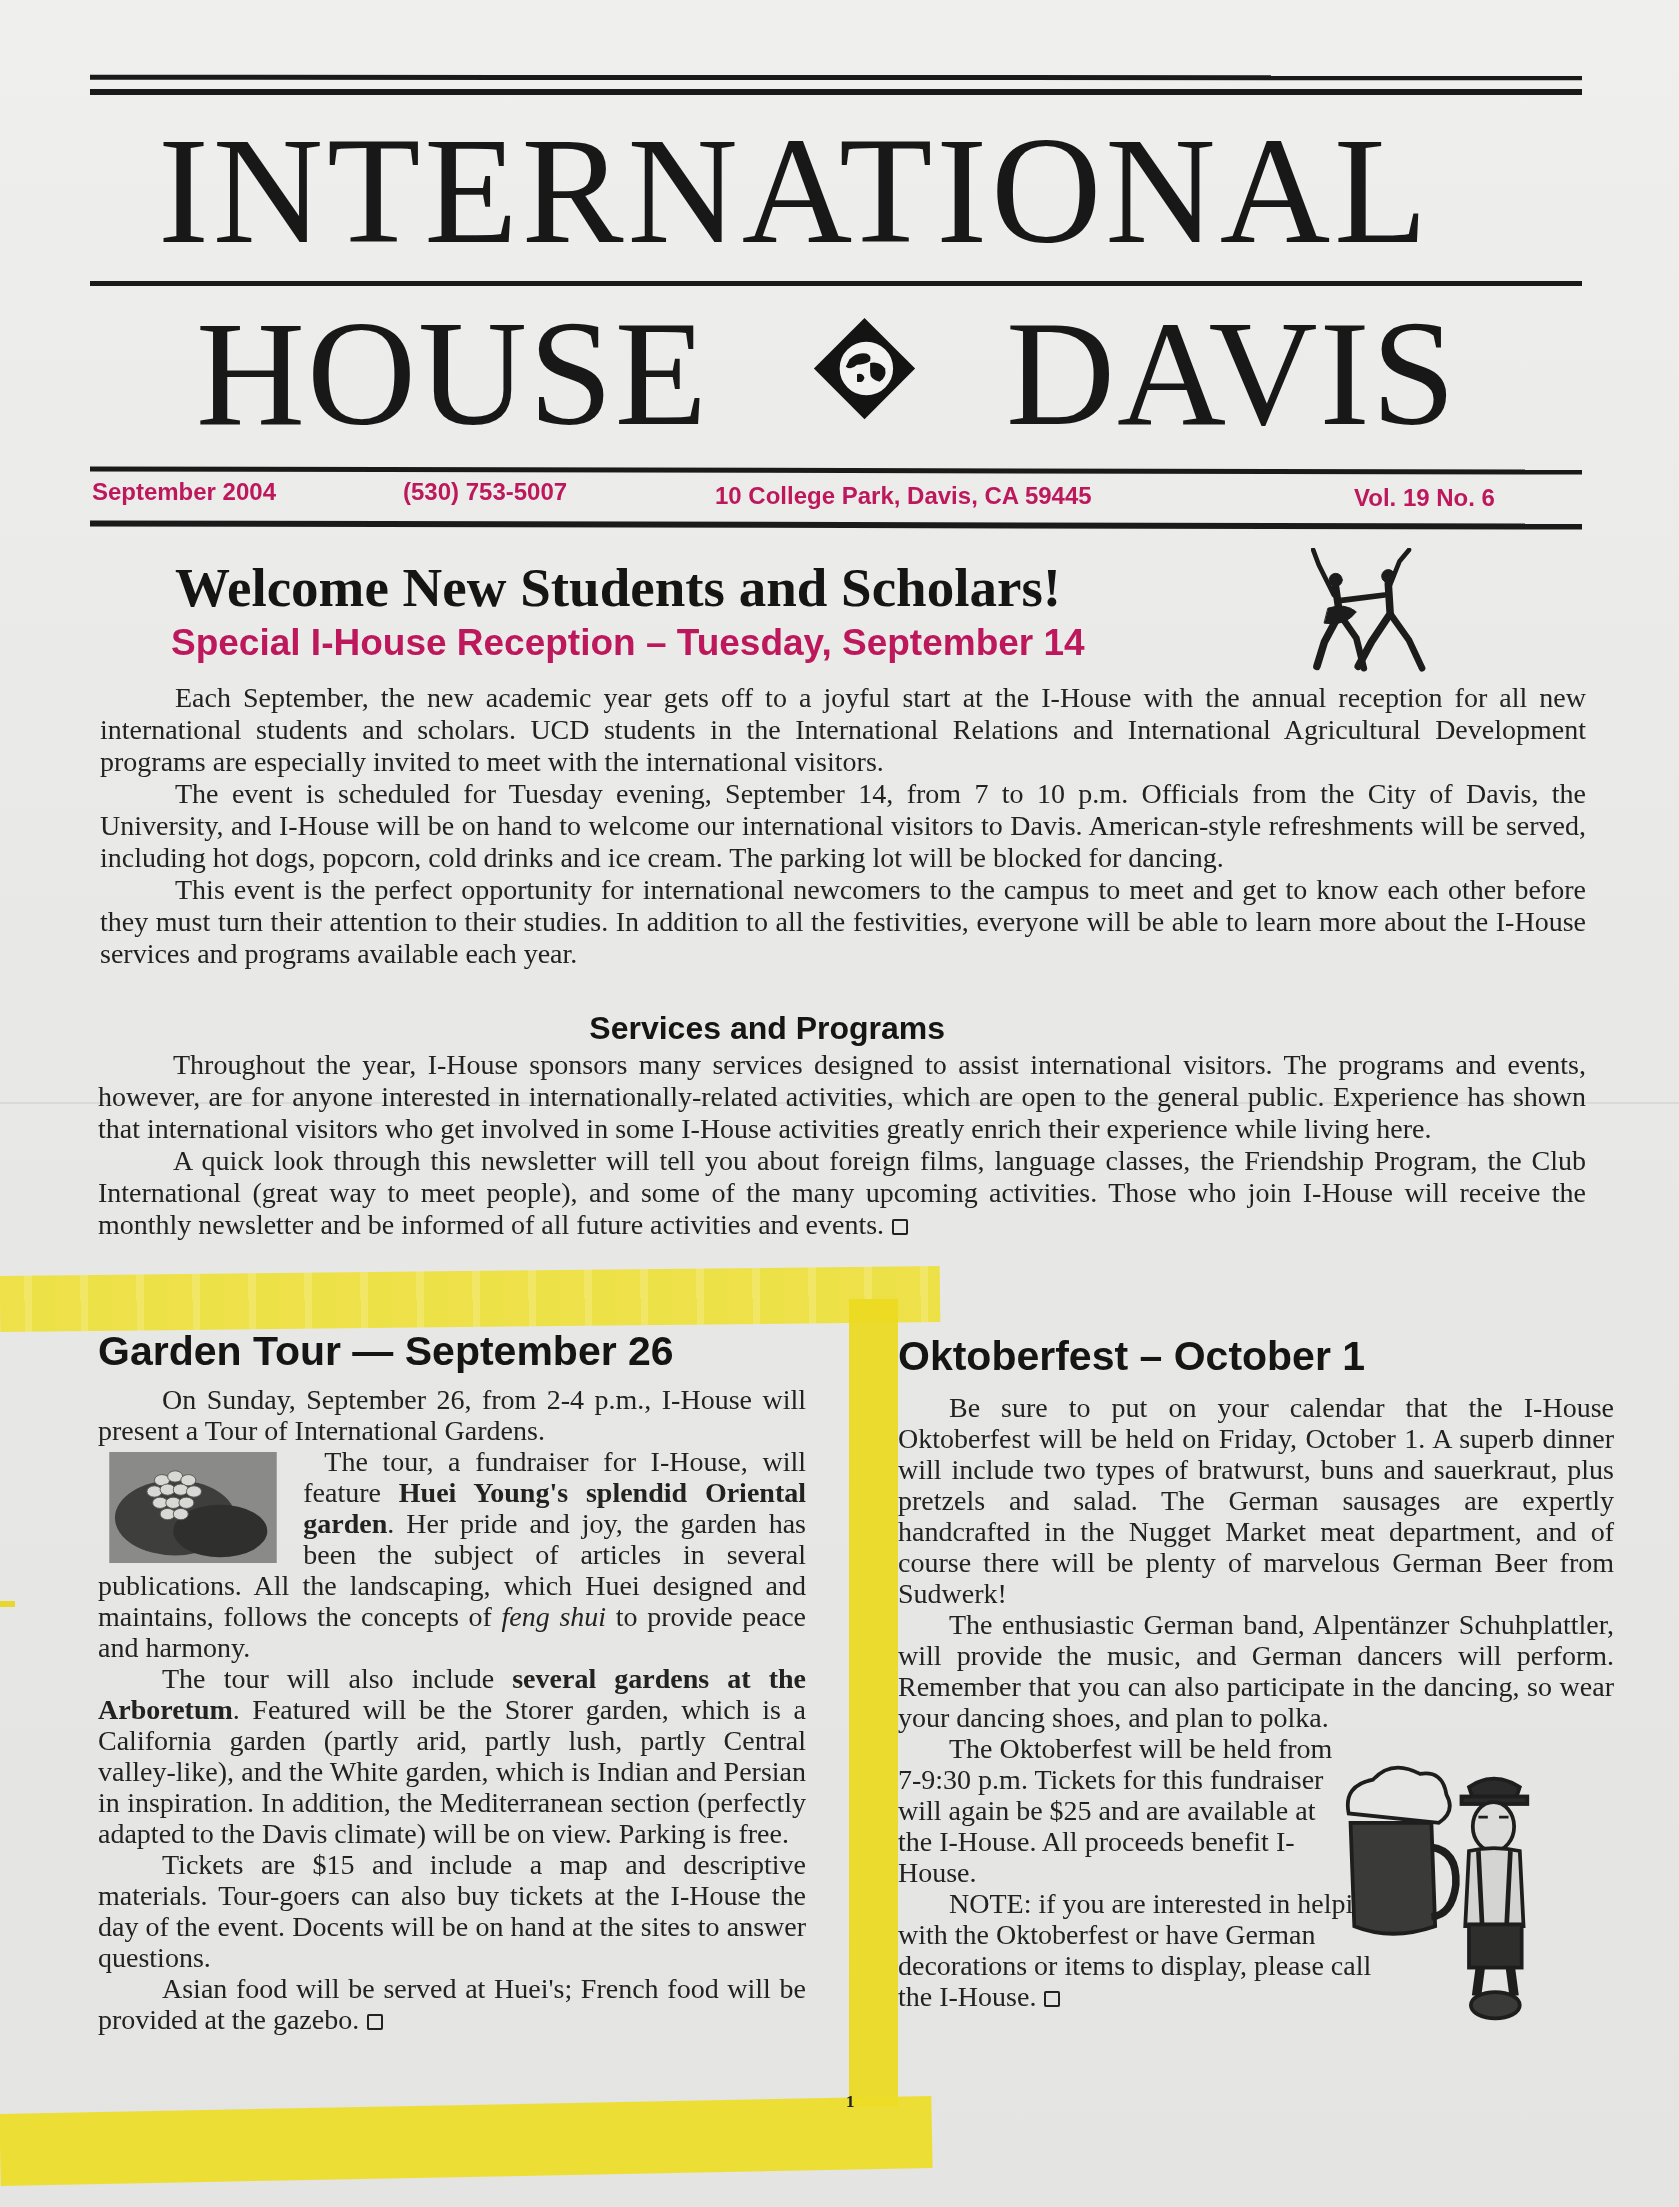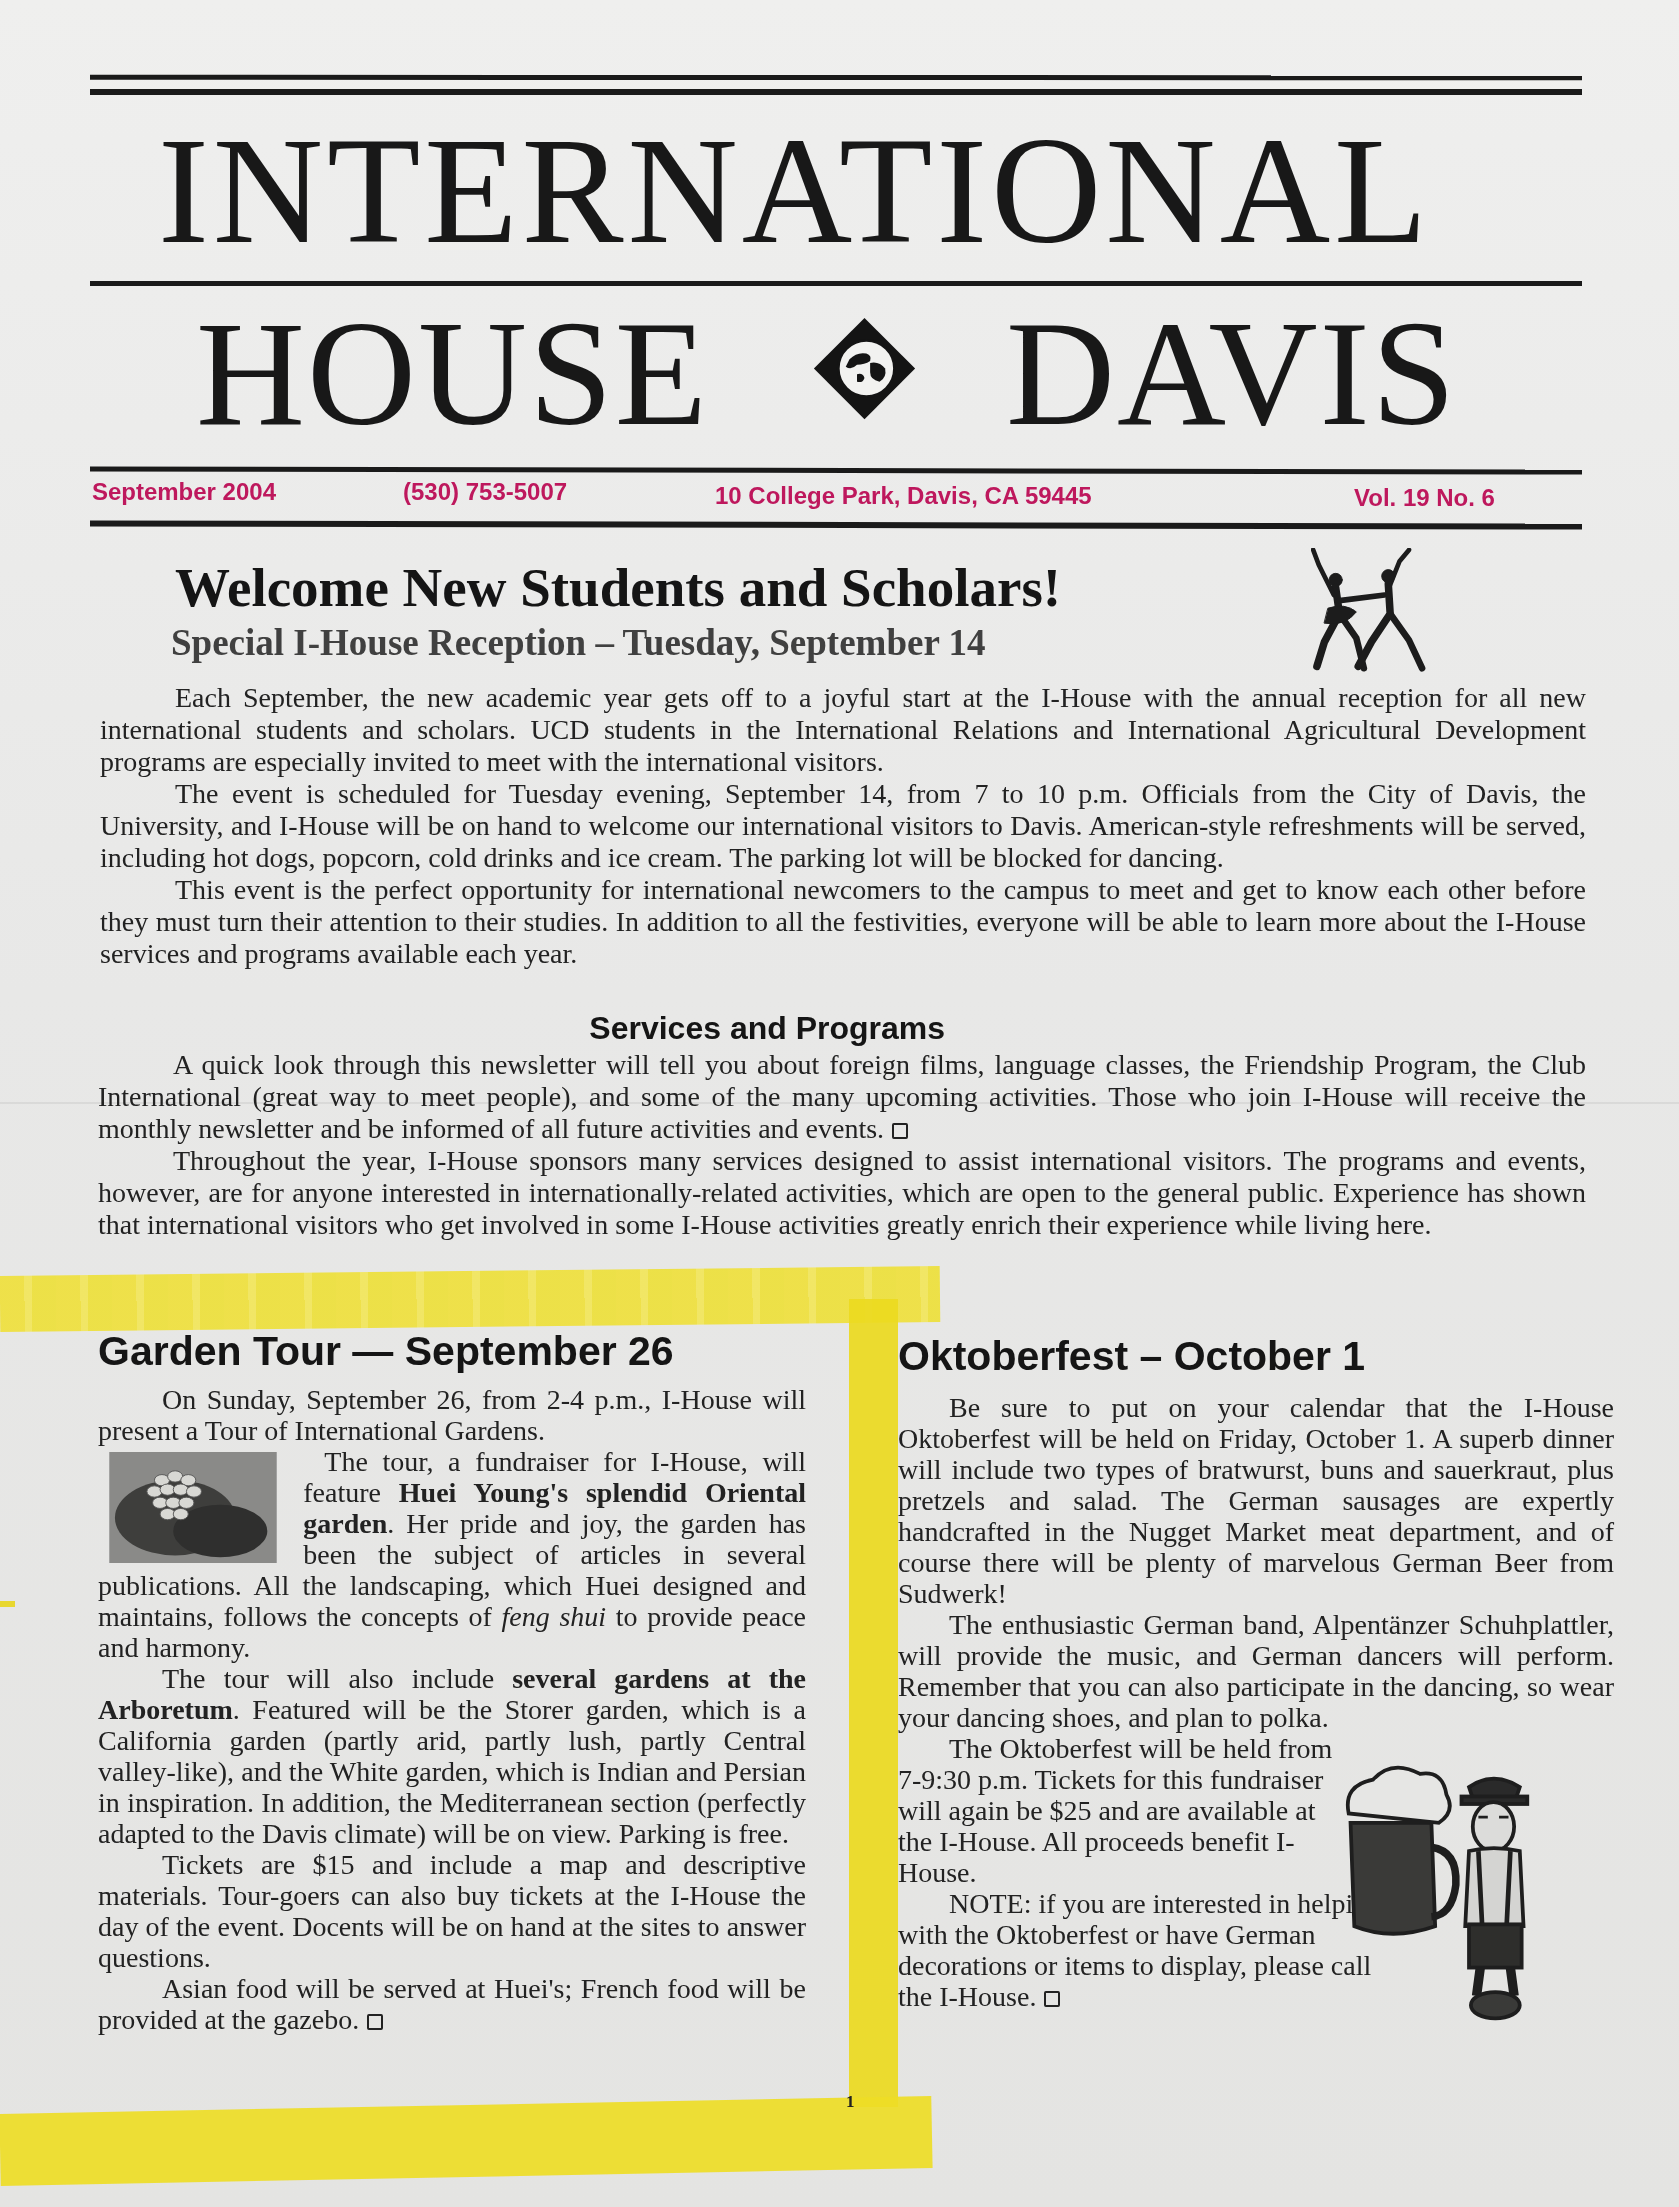--- a/index.html
+++ b/index.html
@@ -48,22 +48,22 @@
   }
   .meta-row span { position: absolute; top: 0; }
 
   .h-welcome {
     position: absolute; left: 175px; top: 557px;
     font-family: Liberation Serif, serif; font-weight: bold;
     font-size: 55px; line-height: 62px; white-space: nowrap; color: #151515;
   }
   .h-reception {
     position: absolute; left: 171px; top: 621px;
-    font-family: Liberation Serif, serif; font-weight: bold;
-    font-size: 37px; line-height: 43px; white-space: nowrap; color: #404040;
+    font-family: Liberation Sans, sans-serif; font-weight: bold;
+    font-size: 37px; line-height: 43px; white-space: nowrap; color: #be185d;
   }
   .dancers { position: absolute; left: 1311px; top: 548px; width: 117px; height: 124px; }
 
   .body-text {
     font-family: "Liberation Serif", serif;
     font-size: 28px; line-height: 32px; color: #222;
     text-align: justify;
   }
   .para { text-indent: 75px; }
 
@@ -164,22 +164,22 @@
   </svg>
 </div>
 <div class="intro body-text">
   <p class="para">Each September, the new academic year gets off to a joyful start at the I-House with the annual reception for all new international students and scholars.  UCD students in the International Relations and International Agricultural Development programs are especially invited to meet with the international visitors.</p>
   <p class="para">The event is scheduled for Tuesday evening, September 14, from 7 to 10 p.m.  Officials from the City of Davis, the University, and I-House will be on hand to welcome our international visitors to Davis.  American-style refreshments will be served, including hot dogs, popcorn, cold drinks and ice cream.  The parking lot will be blocked for dancing.</p>
   <p class="para">This event is the perfect opportunity for international newcomers to the campus to meet and get to know each other before they must turn their attention to their studies.  In addition to all the festivities, everyone will be able to learn more about the I-House services and programs available each year.</p>
 </div>
 
 <div class="h-services">Services and Programs</div>
 <div class="services body-text">
+  <p class="para">Throughout the year, I-House sponsors many services designed to assist international visitors.  The programs and events, however, are for anyone interested in internationally-related activities, which are open to the general public.  Experience has shown that international visitors who get involved in some I-House activities greatly enrich their experience while living here.</p>
   <p class="para"><span>A quick look through this newsletter will tell you about foreign films, language classes, the Friendship Program, the Club International (great way to meet people), and some of the many upcoming activities.  Those who join I-House will receive the monthly newsletter and be informed of all future activities and events.</span><span class="endmark"></span></p>
-  <p class="para">Throughout the year, I-House sponsors many services designed to assist international visitors.  The programs and events, however, are for anyone interested in internationally-related activities, which are open to the general public.  Experience has shown that international visitors who get involved in some I-House activities greatly enrich their experience while living here.</p>
 </div>
 
 <div class="hl hl-top"></div>
 <div class="hl hl-right"></div>
 <div class="hl hl-bottom"></div>
 <div class="hl hl-stub"></div>
 
 <div class="h-garden">Garden Tour — September 26</div>
 <div class="garden-col">
   <div class="body-text">

